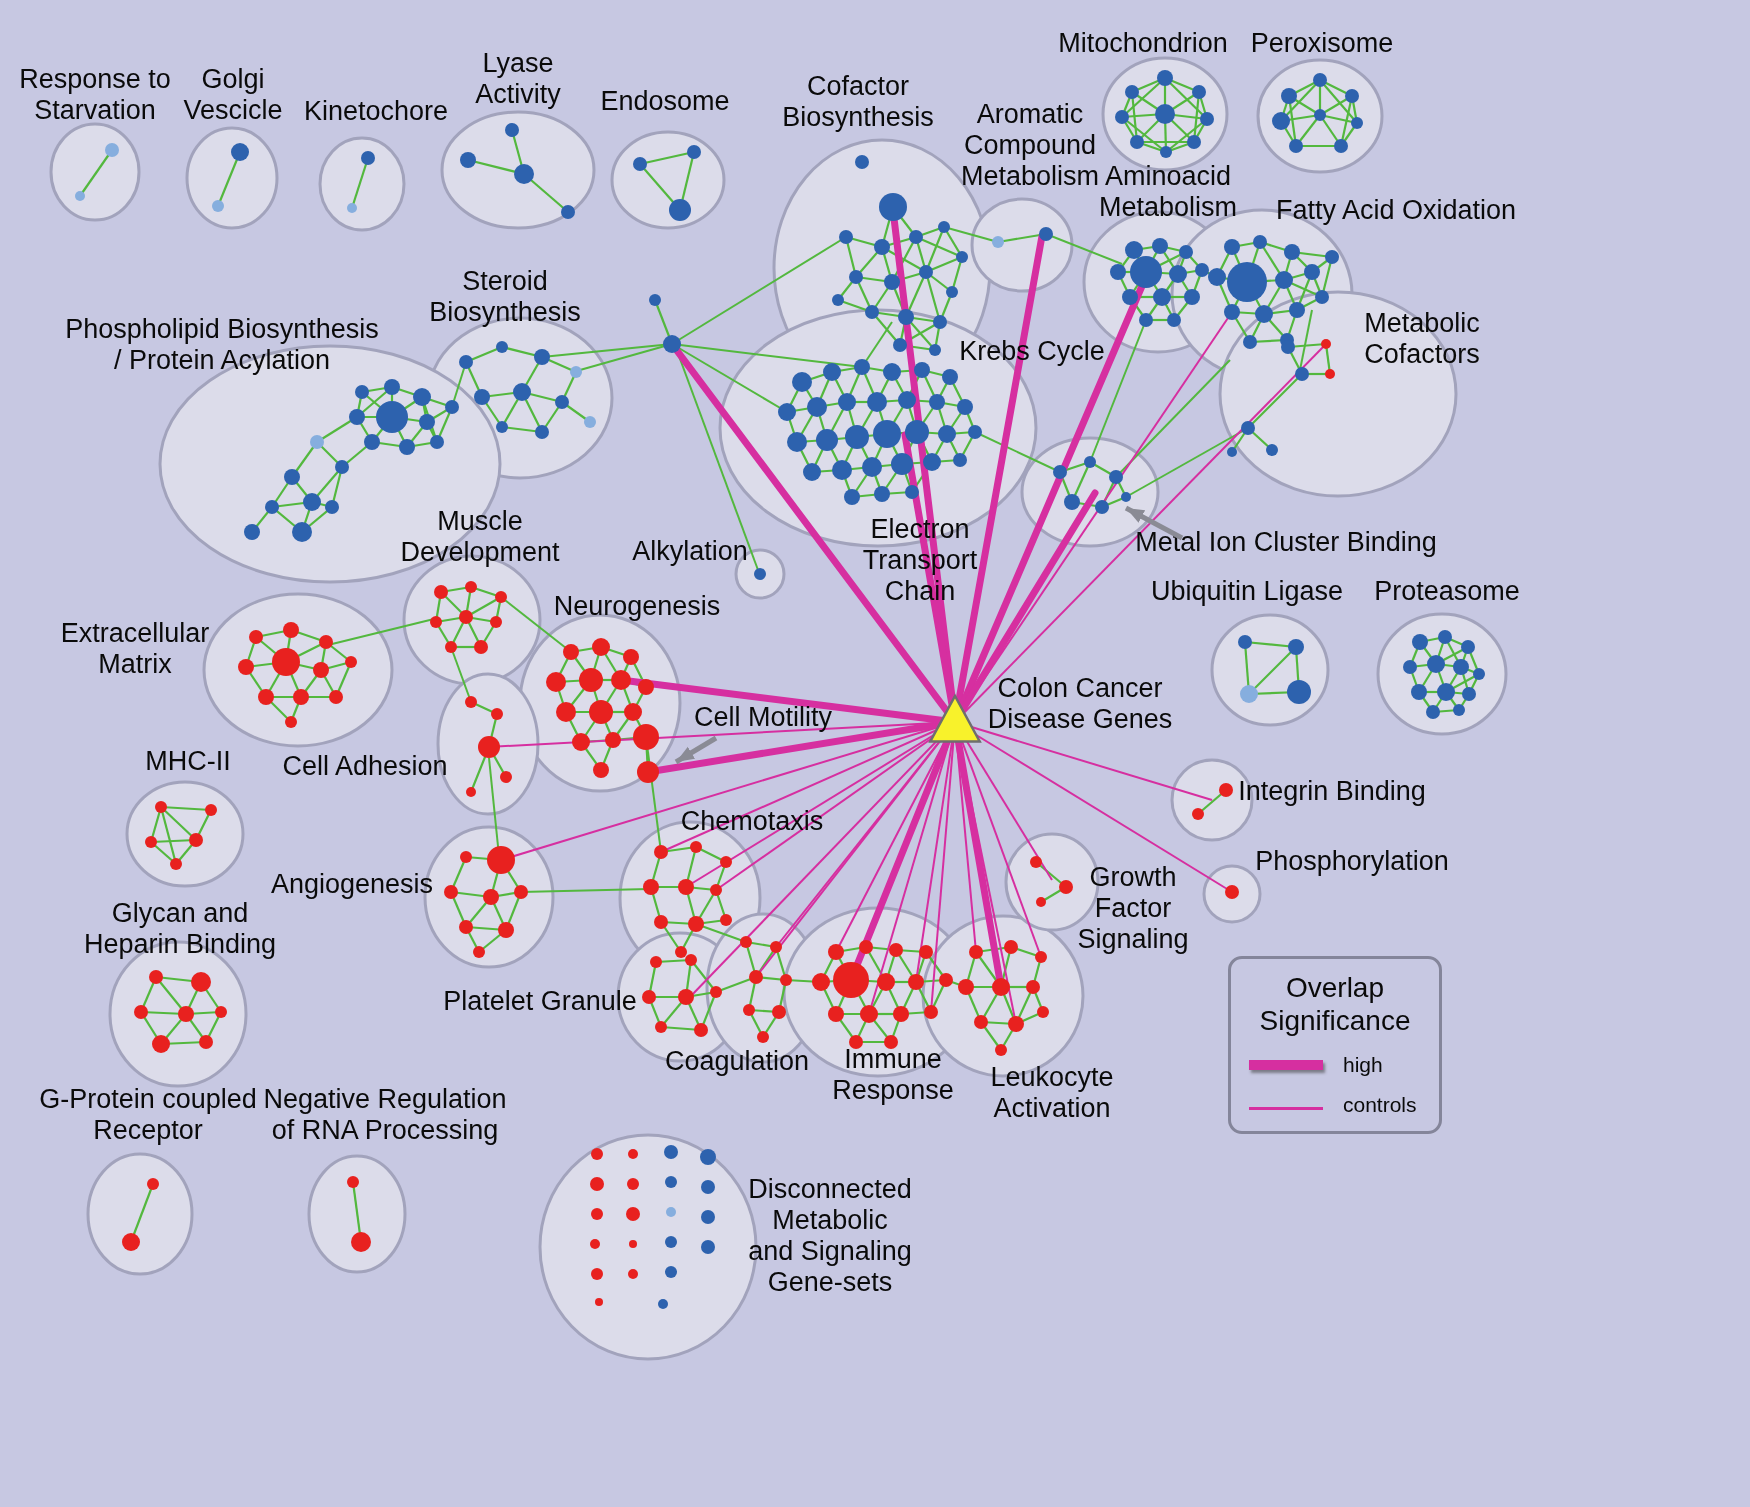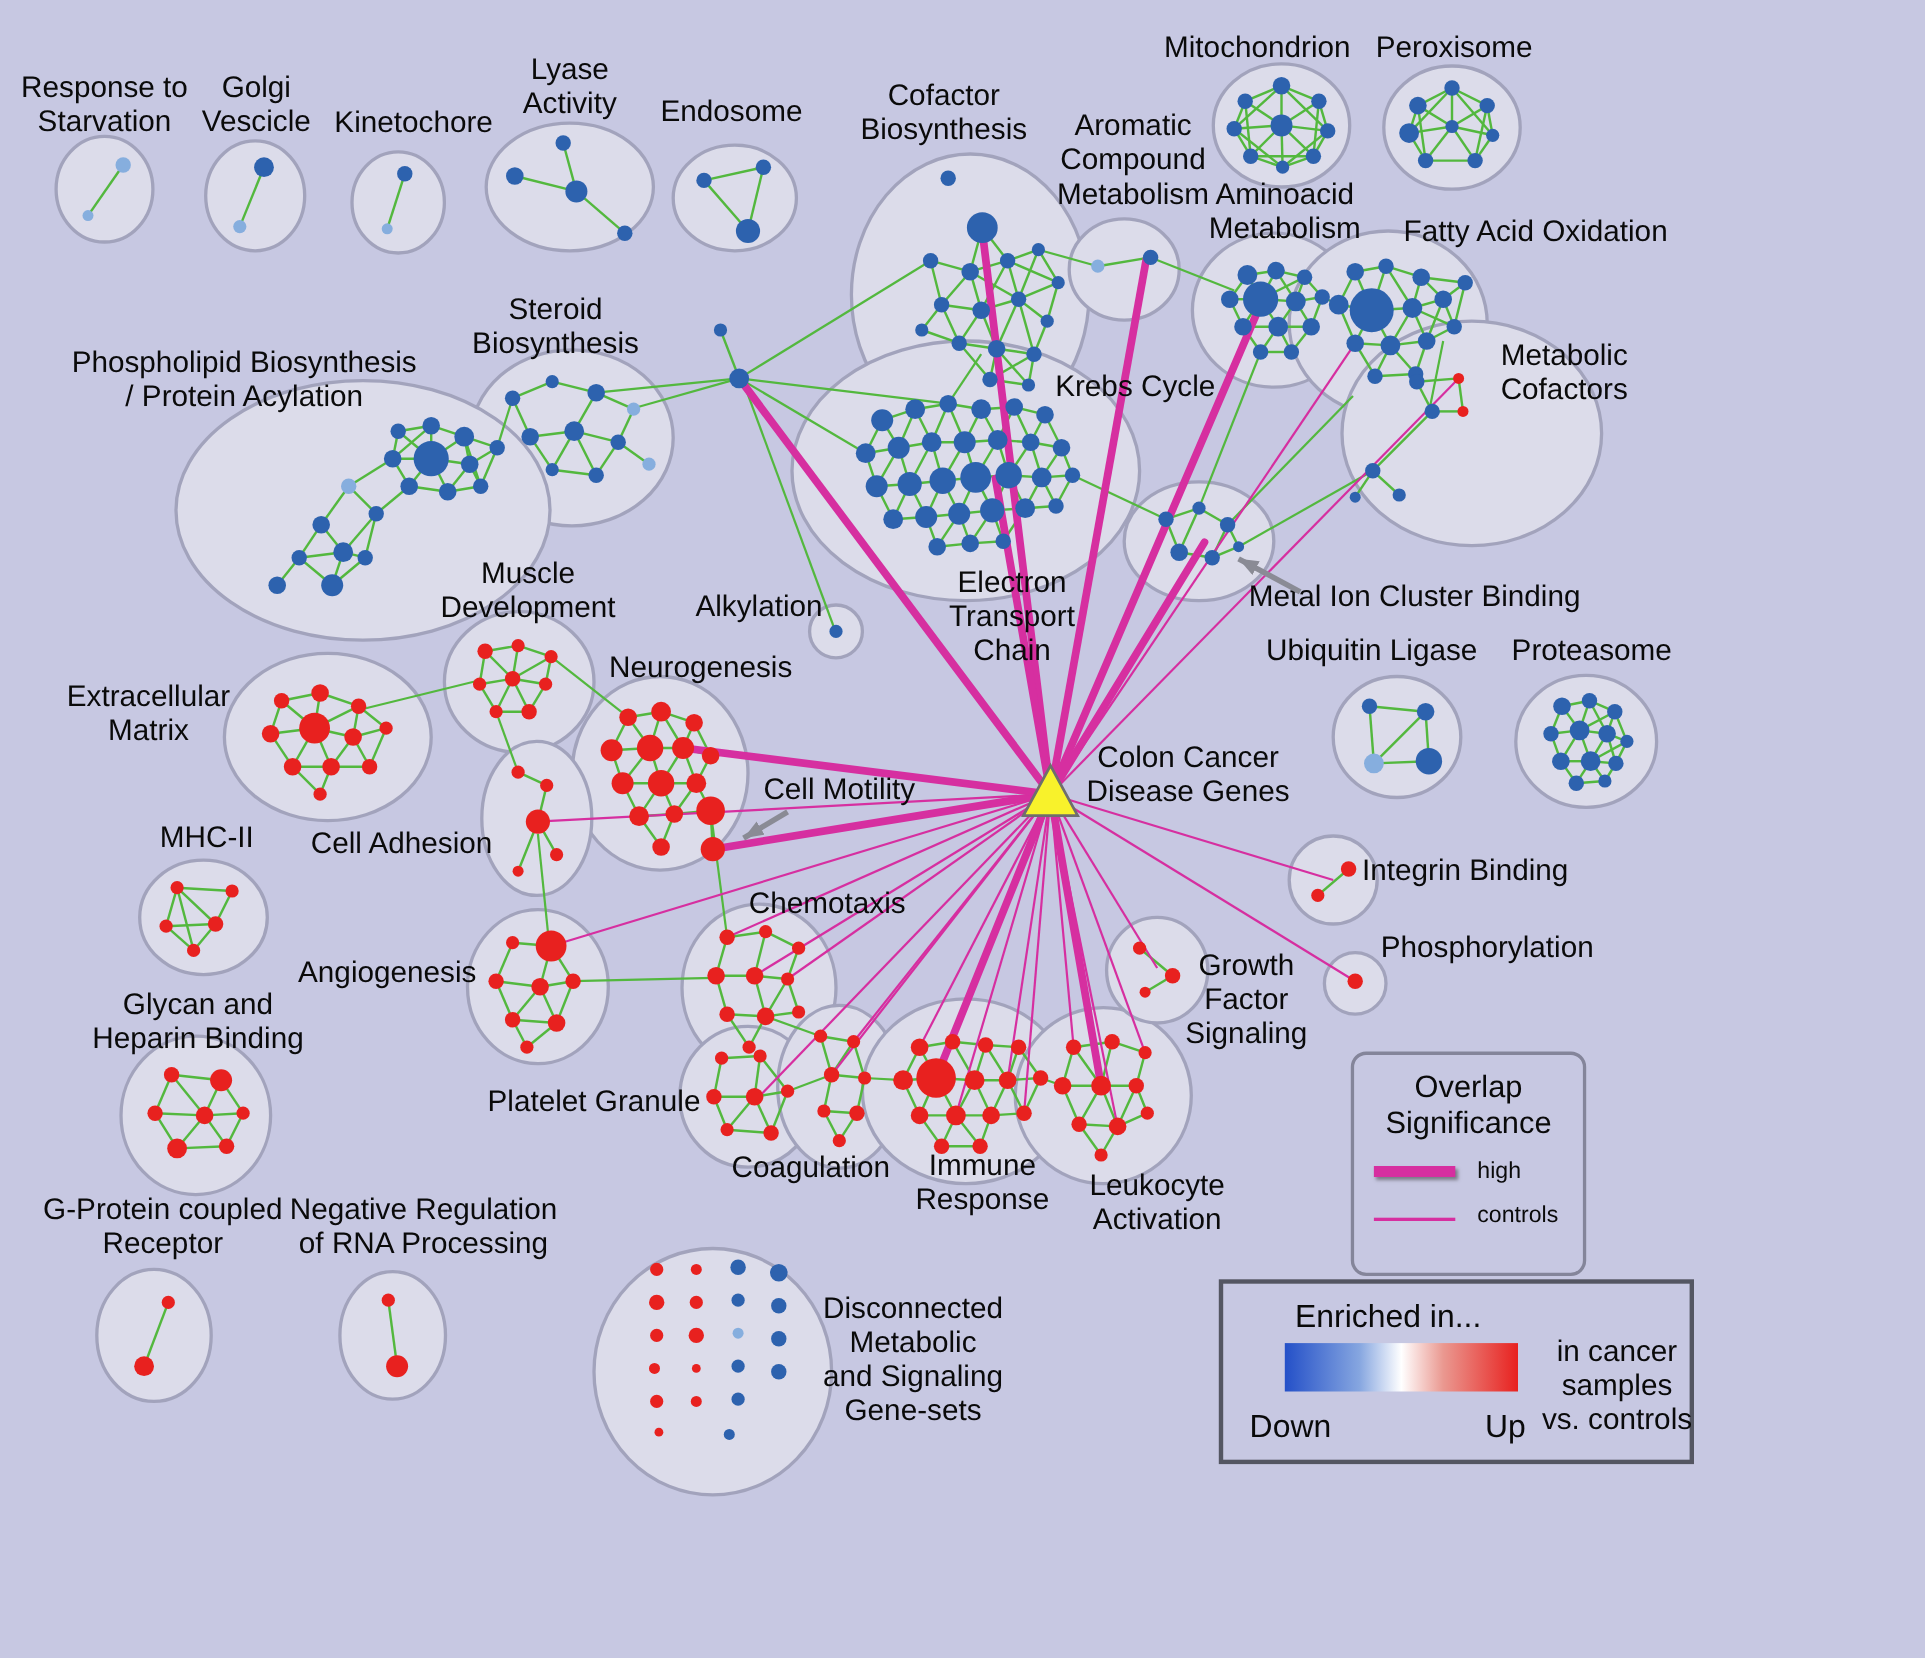--- a/index.html
+++ b/index.html
@@ -2,21 +2,21 @@
 <html><head>
 <meta charset="utf-8">
 <title>Enrichment Map</title>
 <style>
   *{margin:0;padding:0;box-sizing:border-box}
   body{background:#ffffff;font-family:"Liberation Sans","DejaVu Sans",sans-serif}
   .canvas{position:relative;width:1750px;height:1507px;overflow:hidden;background:#c7c8e2}
   .canvas > svg{position:absolute;left:0;top:0}
   text{font-family:"Liberation Sans","DejaVu Sans",sans-serif}
   .legend{position:absolute;color:#0a0a0a}
-  .legend-overlap{left:1228px;top:956px;width:214px;height:204px;border:3px solid #84859a;border-radius:14px;padding-top:12px}
+  .legend-overlap{left:1228px;top:956px;width:214px;height:178px;border:3px solid #84859a;border-radius:14px;padding-top:12px}
   .legend-title{white-space:pre-line;text-align:center;font-size:28px;line-height:33px}
   .legend-row{display:flex;align-items:center;gap:20px;margin:16px 0 0 18px}
   .legend-row .legend-label{font-size:21px}
   .swatch-high{width:74px;height:10px;background:#d62fa0;box-shadow:2px 3px 3px rgba(60,60,60,.55);flex:0 0 auto}
   .swatch-moderate{width:74px;height:3px;background:#d62fa0;flex:0 0 auto;margin-top:6px}
   .legend-enriched{left:1108px;top:1163px;width:432px;height:168px;border:4px solid #545662}
   .enriched-title{position:absolute;left:0;top:14px;width:300px;text-align:center;font-size:29px}
   .gradient-bar{position:absolute;left:56px;top:54px;width:212px;height:44px;
     background:linear-gradient(90deg,#2450c8 0%,#86a6e0 32%,#ffffff 50%,#ea9890 68%,#e8211f 100%)}
   .down-label{position:absolute;left:24px;top:114px;font-size:29px}
@@ -988,22 +988,13 @@
     <div class="legend-row">
       <span class="swatch-high"></span>
       <span class="legend-label">high</span>
     </div>
     <div class="legend-row">
       <span class="swatch-moderate"></span>
       <span class="legend-label">controls</span>
     </div>
   </div>
 
-  <div class="legend legend-enriched">
-    <div class="enriched-title">Enriched in...</div>
-    <div class="gradient-bar"></div>
-    <div class="down-label">Down</div>
-    <div class="up-label">Up</div>
-    <div class="enriched-note">in cancer
-samples
-vs. controls</div>
-  </div>
 </div>
 
 </body></html>

